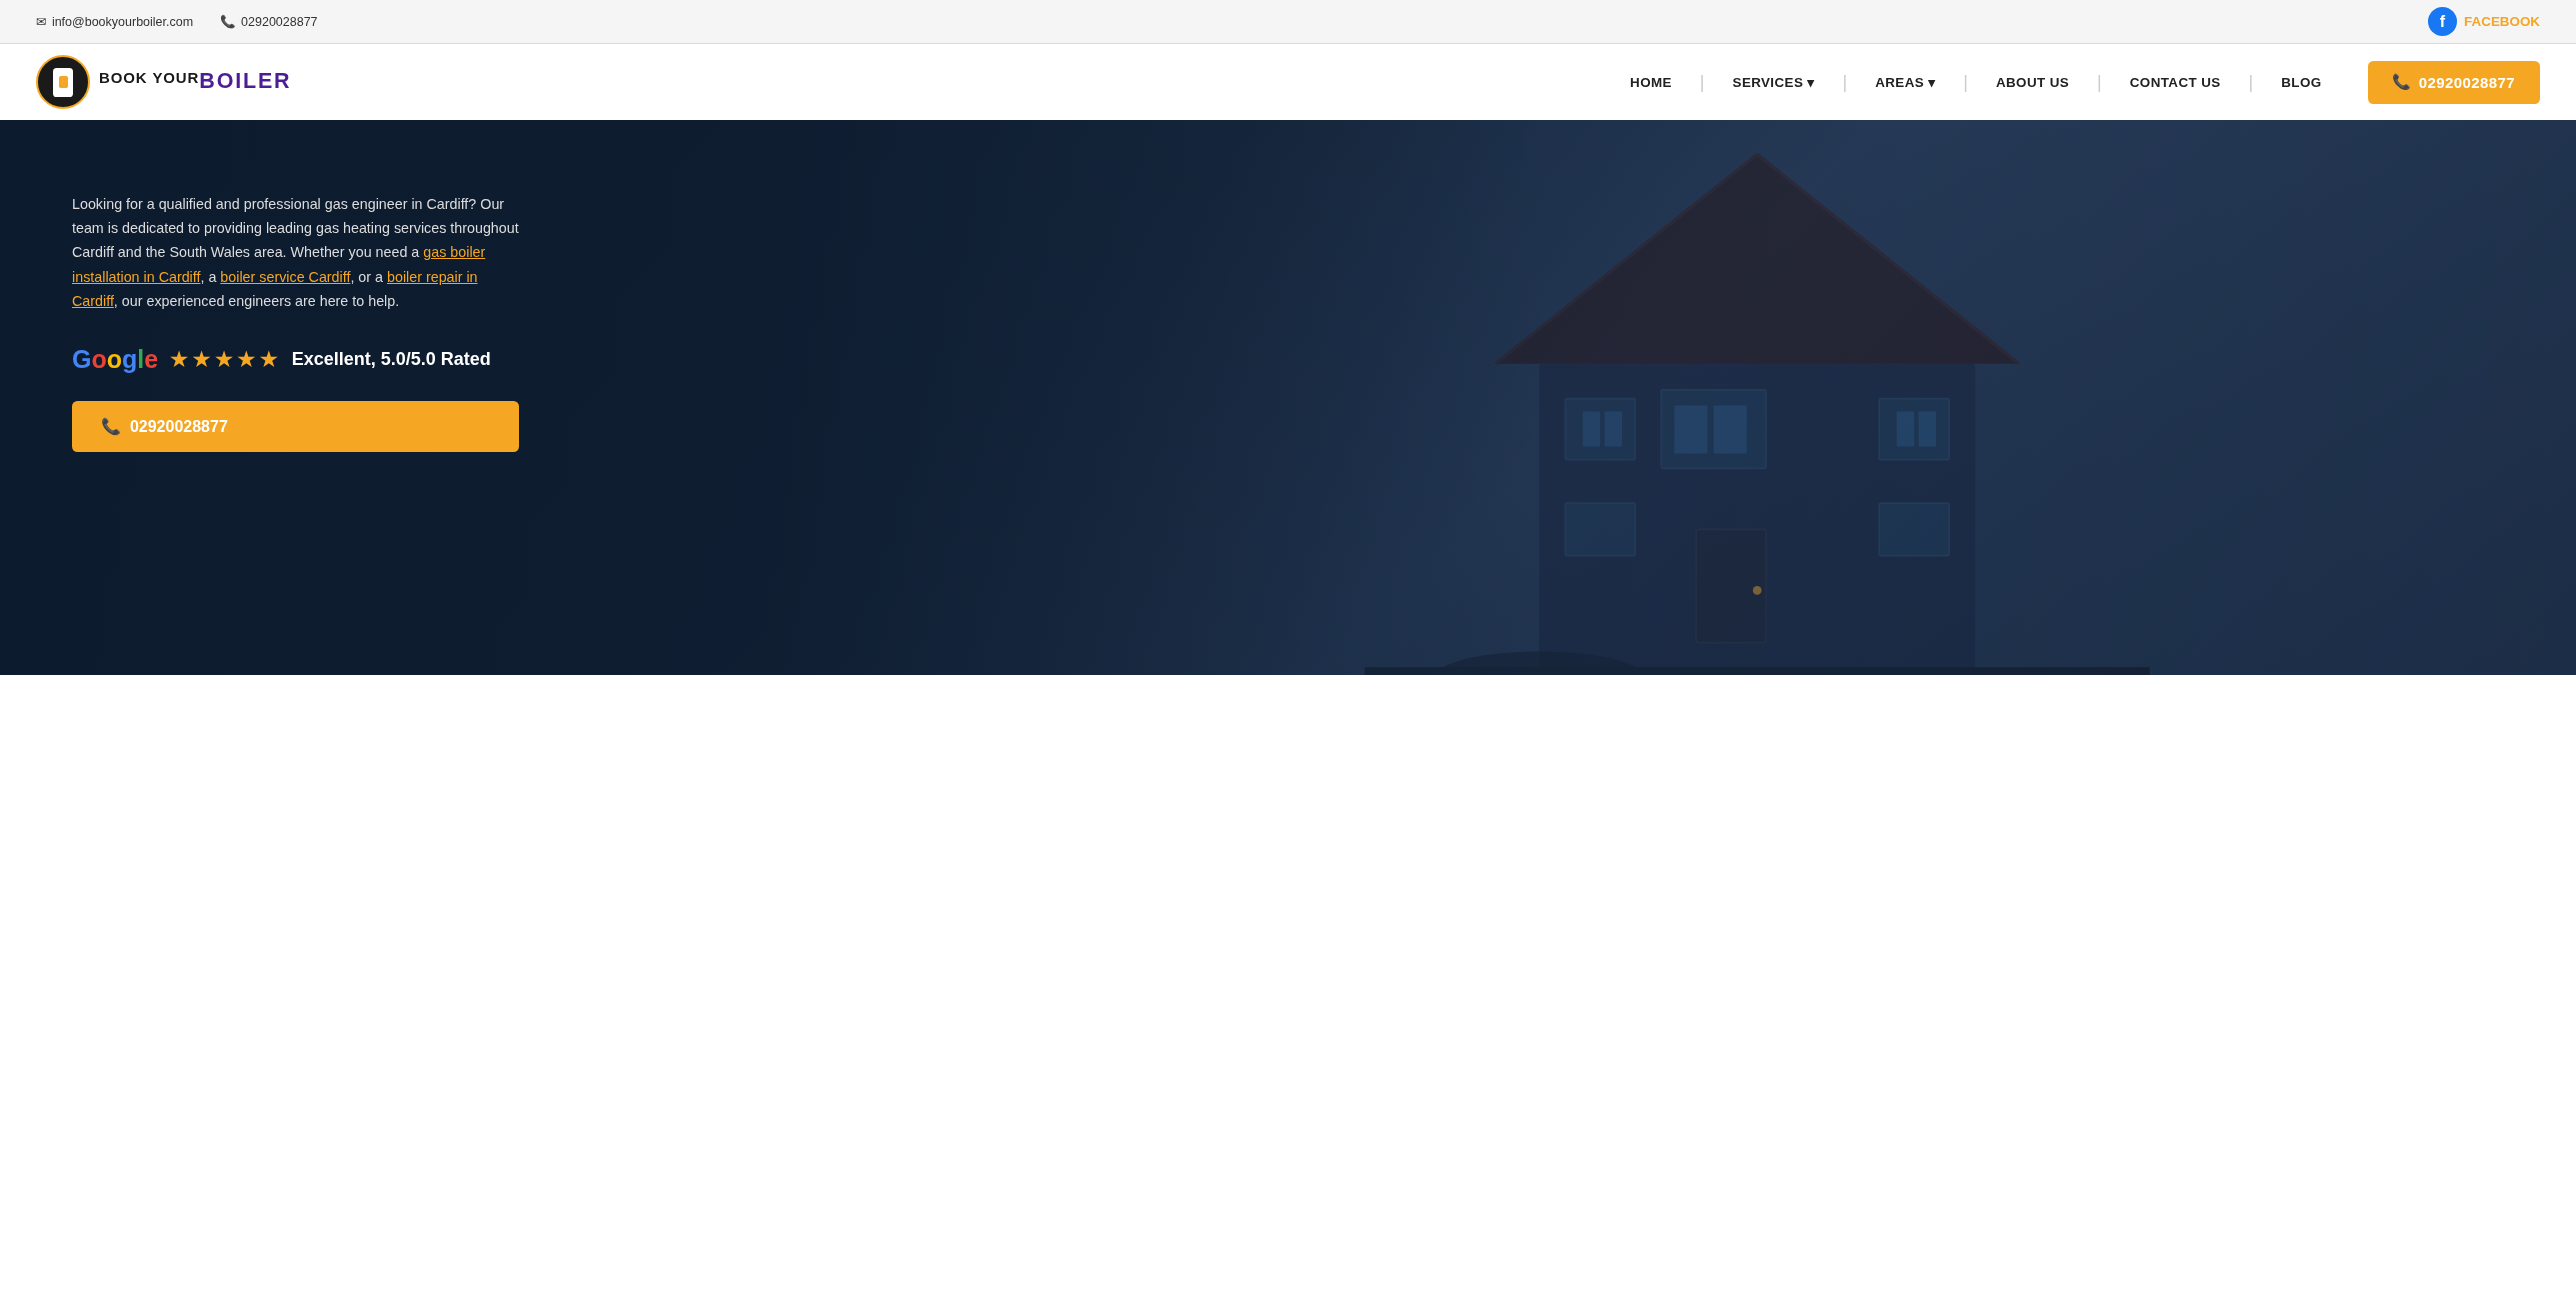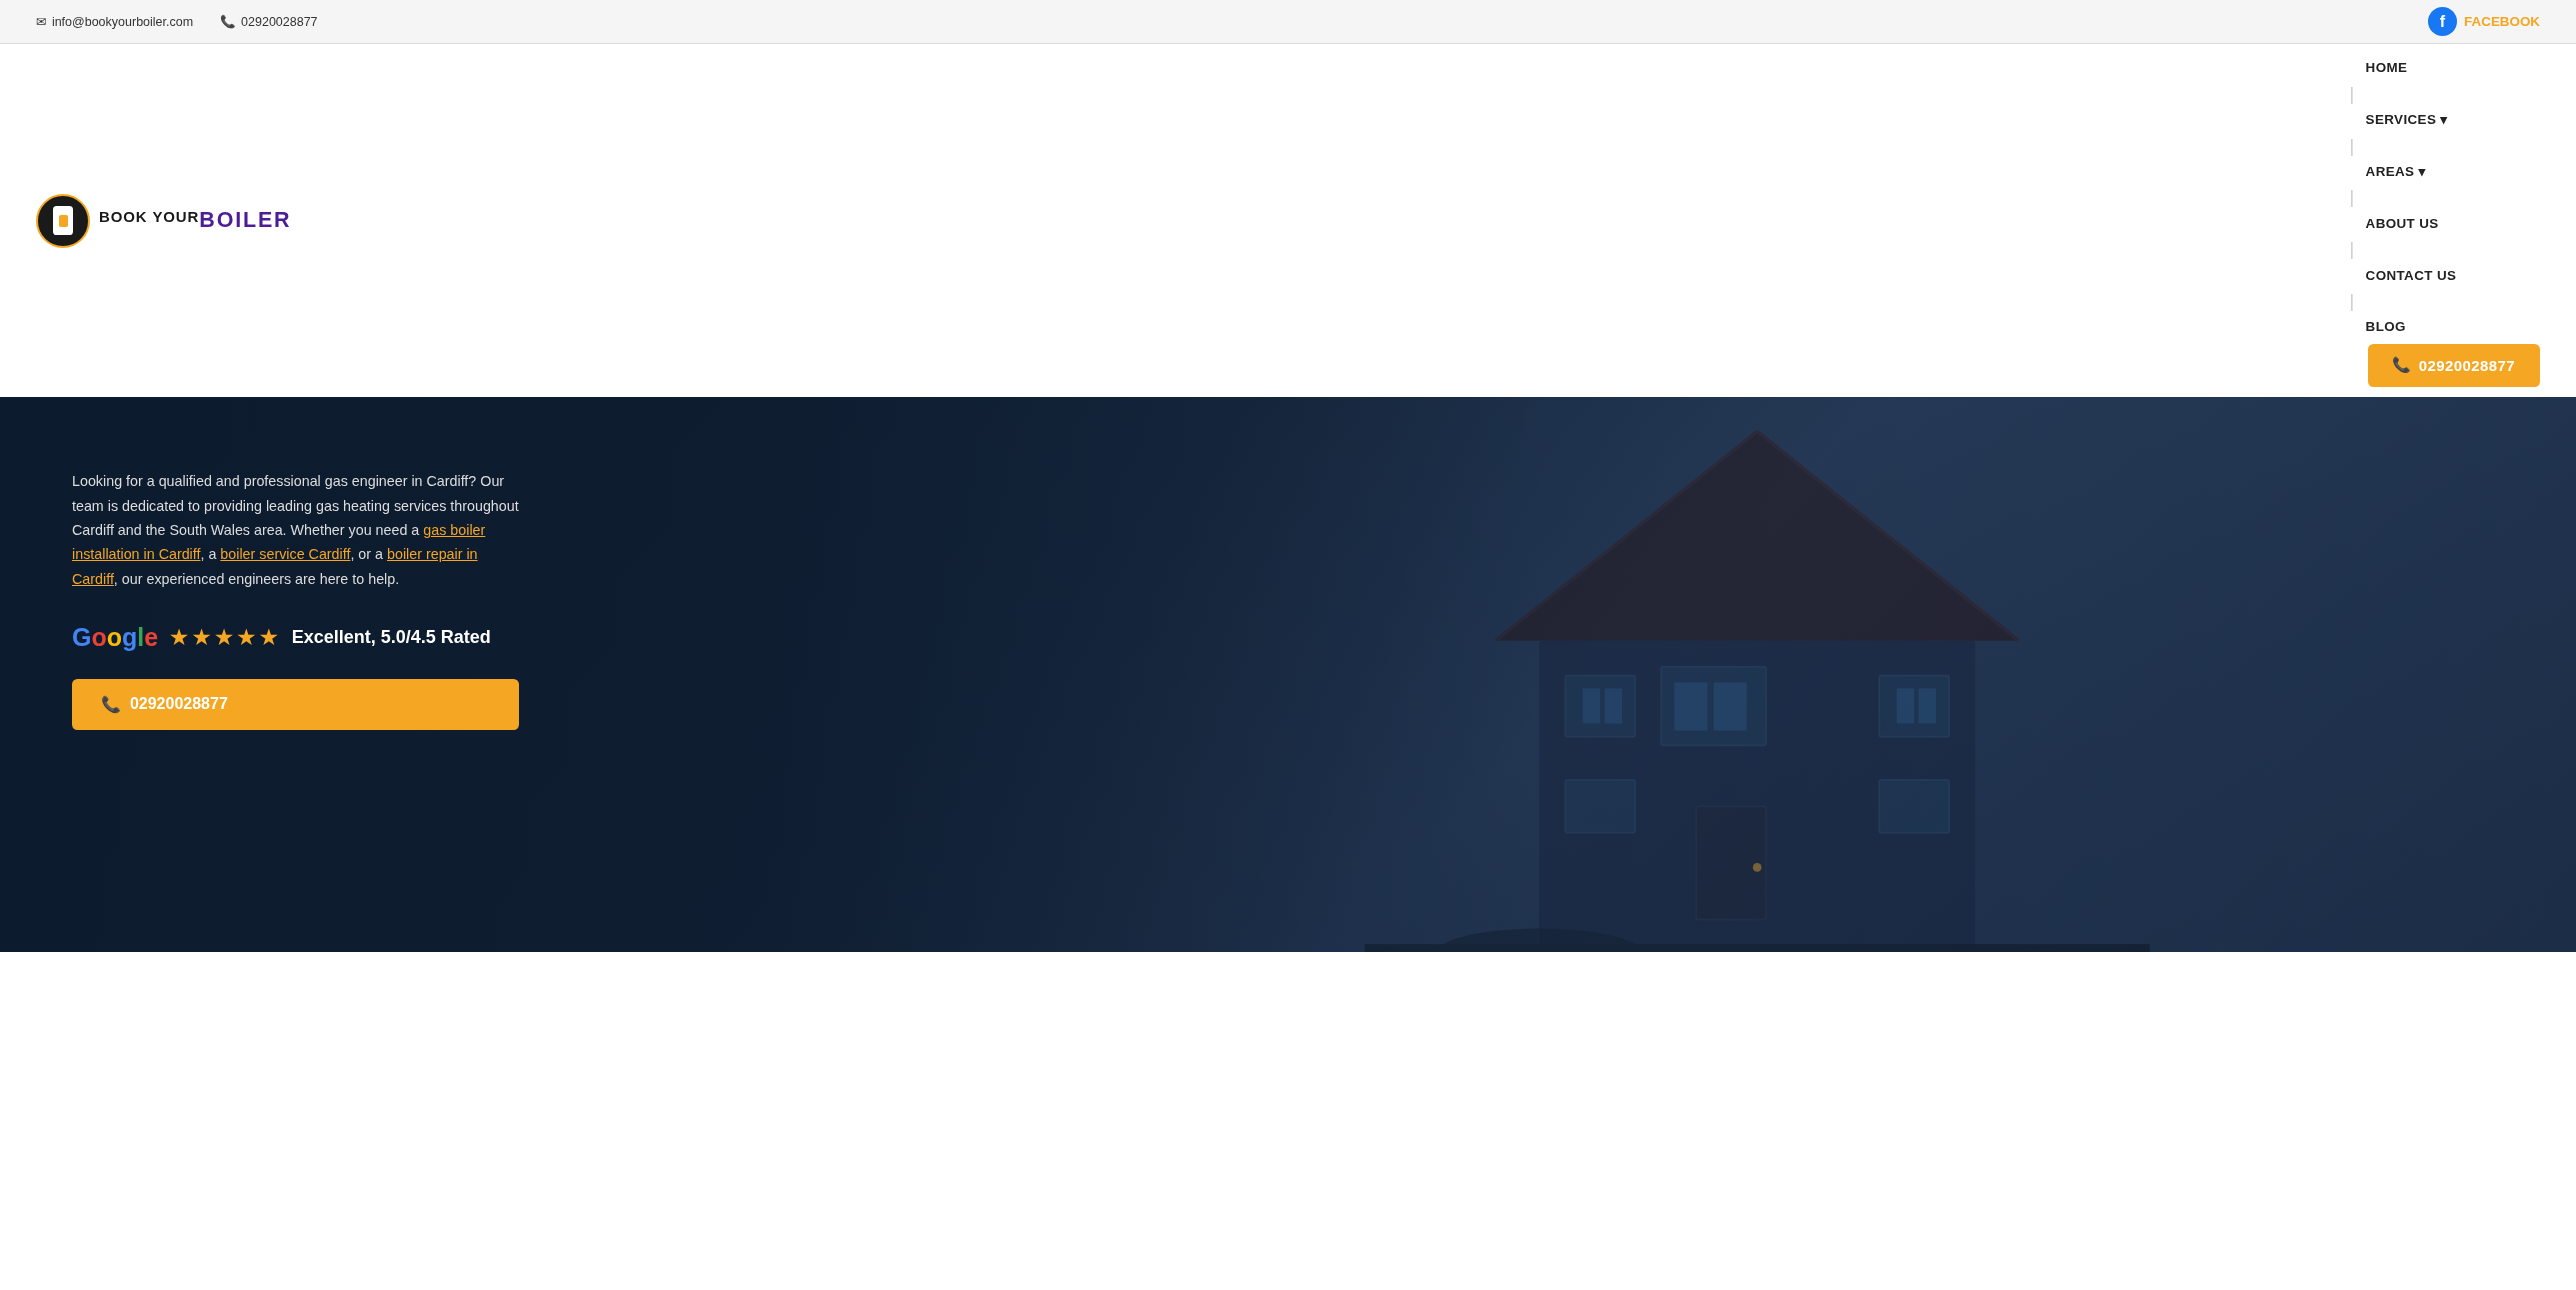--- a/index.html
+++ b/index.html
@@ -112,24 +112,23 @@
     }
     .logo-bottom {
       font-size: 21.5px;
       font-weight: 900;
       color: #4c1d95;
       letter-spacing: 1.8px;
     }
 
     .nav-links {
       display: flex;
-      align-items: flex-start;
-      gap: 4px;
+      align-items: center;
+      gap: 12px;
       list-style: none;
-      flex-direction: column;
     }
     .nav-links li {
       display: flex;
       align-items: center;
     }
     .nav-links li a {
       text-decoration: none;
       color: #222;
       font-size: 13.4px;
       font-weight: 600;
@@ -367,21 +366,21 @@
     <div class="google-rating">
       <div class="google-text">
         <span class="g-blue">G</span>
           <span class="g-red">o</span>
           <span class="g-yellow">o</span>
           <span class="g-blue">g</span>
           <span class="g-green">l</span>
           <span class="g-red">e</span>
       </div>
       <span class="stars">★★★★★</span>
-      <span class="rating-text">Excellent, 5.0/4.5 Rated</span>
+      <span class="rating-text">Excellent, 5.0/5.0 Rated</span>
     </div>
 
     <a href="tel:02920028877" class="hero-cta">
       <span>📞</span>
       <span>02920028877</span>
     </a>
   </div>
 </section>
 
 

